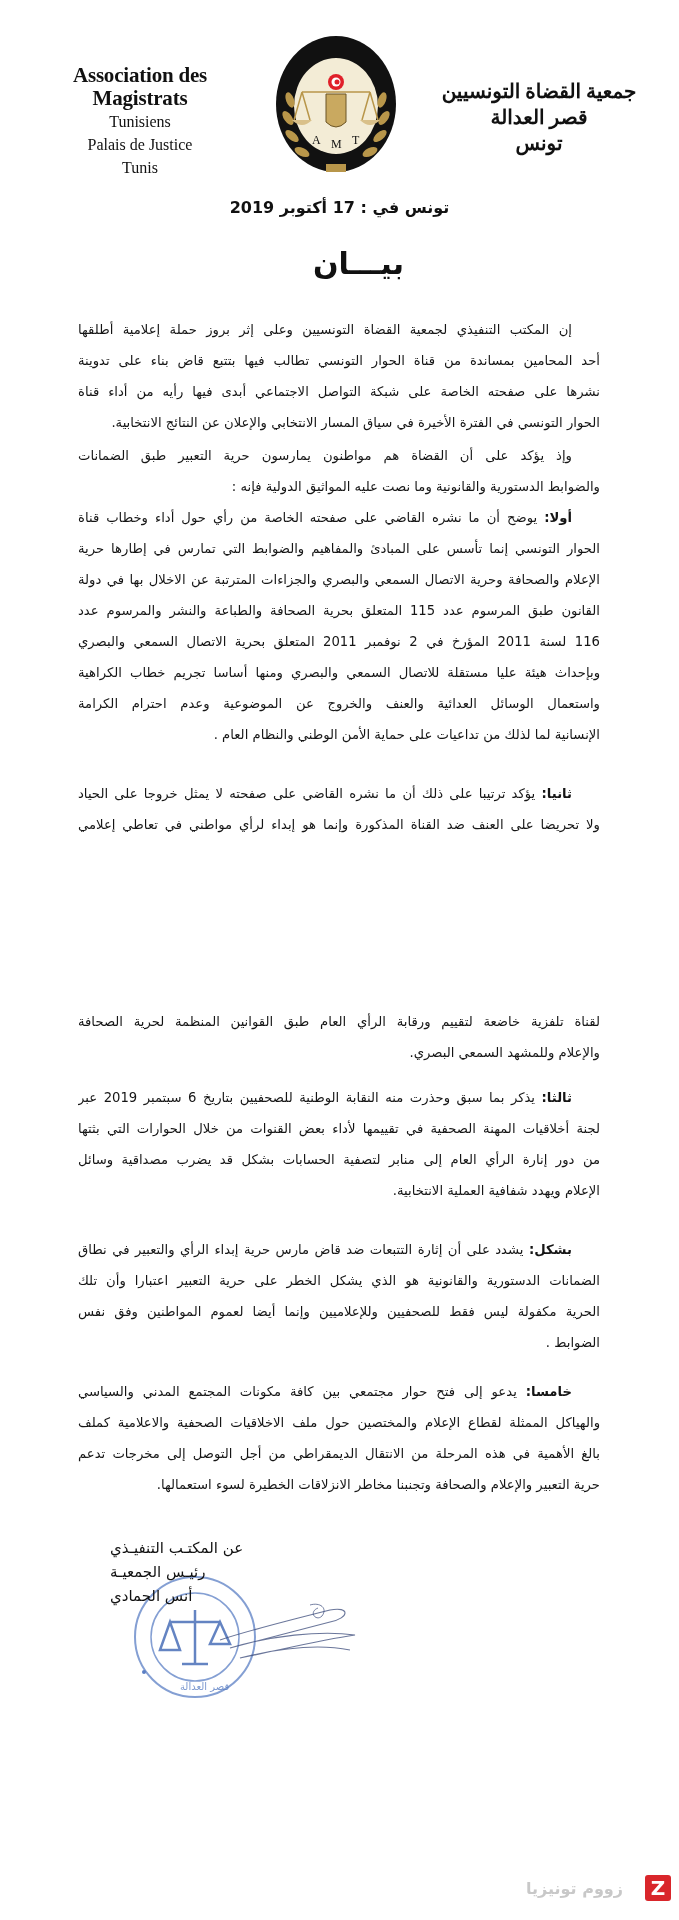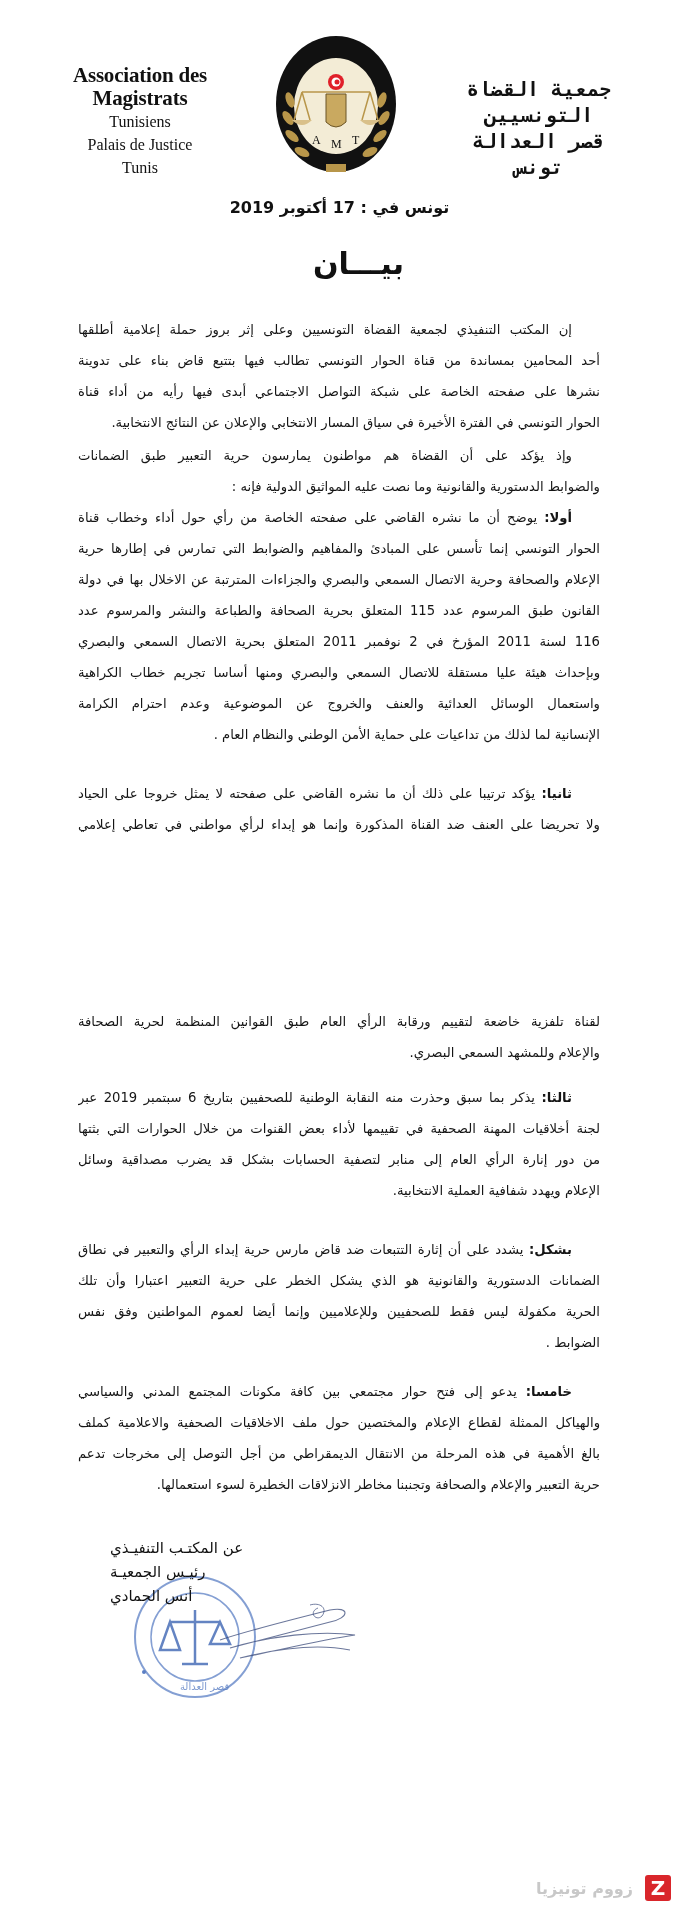--- a/index.html
+++ b/index.html
@@ -4,21 +4,21 @@
 <style>
   html, body { margin: 0; padding: 0; background: #ffffff; }
   body { width: 679px; height: 1920px; position: relative; overflow: hidden; color: #111; }
   .abs { position: absolute; }
 
   
   .fr-block { left: 40px; top: 64px; width: 200px; text-align: center;
     font-family: "Liberation Serif", "DejaVu Serif", serif; font-size: 16px; line-height: 23px; color: #111; }
   .fr-block .l1 { font-weight: bold; font-size: 21px; letter-spacing: -0.2px; }
   .ar-head { right: 30px; top: 78px; width: 220px; text-align: center; direction: rtl;
-    font-family: Liberation Mono, monospace; font-weight: bold; font-size: 20px; line-height: 26px; color: #111; }
+    font-family: Liberation Serif, serif; font-weight: bold; font-size: 20px; line-height: 26px; color: #111; }
   .logo { left: 272px; top: 30px; width: 128px; height: 148px; }
 
   .date { left: 0; width: 679px; top: 198px; text-align: center; direction: rtl;
     font-family: "DejaVu Sans", sans-serif; font-weight: bold; font-size: 16px; color: #111; }
   .title { left: 0; width: 679px; top: 246px; text-align: center; direction: rtl;
     font-family: "DejaVu Sans", sans-serif; font-weight: bold; font-size: 30px; color: #111; letter-spacing: 6px; padding-left: 19px; }
 
   
   .para { left: 78px; width: 522px; direction: rtl; text-align: justify; text-align-last: right;
     font-family: "DejaVu Sans", sans-serif; font-size: 13.2px; line-height: 31px; color: #151515; }
@@ -27,21 +27,21 @@
   .para .indent { padding-right: 28px; }
   .lead { font-weight: bold; }
 
   
   .sig { left: 110px; top: 1536px; width: 180px; direction: rtl; text-align: left;
     font-family: "DejaVu Sans", sans-serif; font-size: 15px; line-height: 24px; color: #111; }
   .stamp { left: 130px; top: 1572px; width: 130px; height: 130px; }
   .scribble { left: 210px; top: 1600px; width: 150px; height: 70px; }
 
   
-  .wm { right: 8px; top: 1872px; height: 32px; display: flex; align-items: center; gap: 12px; direction: ltr; }
+  .wm { right: 8px; top: 1872px; height: 32px; display: flex; align-items: center; gap: 22px; direction: ltr; }
   .wm-text { font-family: "DejaVu Sans", sans-serif; font-size: 16px; color: #c8c8c8; font-weight: bold; }
   .wm-logo { width: 26px; height: 26px; background: #d9262b; border-radius: 3px; color: #fff;
     font-family: "DejaVu Sans", sans-serif; font-weight: bold; font-size: 20px; display: flex; align-items: center; justify-content: center; }
 </style>
 </head>
 <body>
 
 <div class="abs fr-block">
   <div class="l1">Association des Magistrats</div>
   <div>Tunisiens</div>

